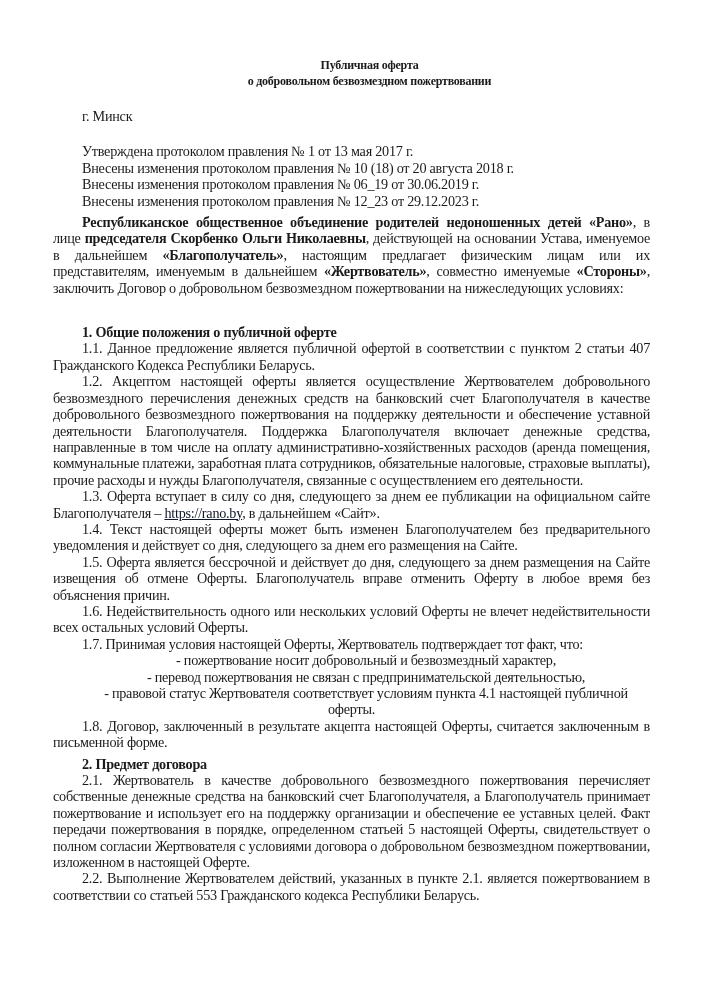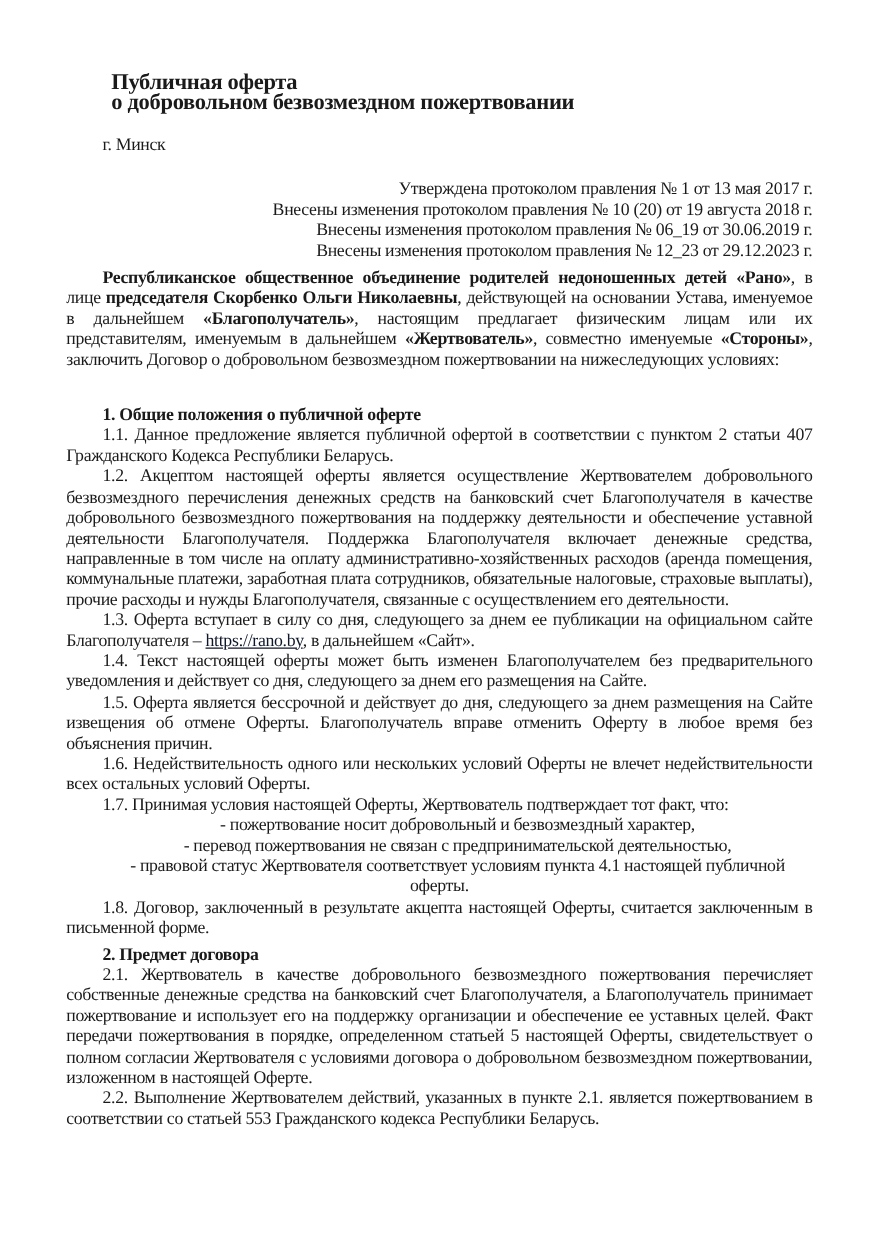--- a/index.html
+++ b/index.html
@@ -7,26 +7,26 @@
     width: 707px; height: 1000px; overflow: hidden; position: relative;
     font-family: "Liberation Serif", "DejaVu Serif", serif;
     color: #1a1a1a;
   }
   .page {
     position: absolute; left: 53px; top: 57px; width: 597px;
     font-size: 14.2px; line-height: 16.4px;
     letter-spacing: -0.25px;
   }
   .title {
-    text-align: left; font-weight: bold; font-size: 18px; line-height: 16px;
+    text-align: center; font-weight: bold; font-size: 12px; line-height: 16px;
     padding-left: 36px;
   }
   .city { margin-top: 19px; padding-left: 29px; }
   .protocols { margin-top: 19px; padding-left: 29px; }
-  .protocols div { white-space: nowrap; text-align: right; }
+  .protocols div { white-space: nowrap; }
   .preamble { margin-top: 5px; text-align: justify; text-indent: 29px; }
   .section-heading { font-weight: bold; padding-left: 29px; margin-top: 28px; }
   .section-heading.s2 { margin-top: 5px; }
   .para { text-align: justify; text-indent: 29px; }
   .bullet { text-indent: 29px; text-align: center; }
   b { font-weight: bold; }
   a.link { color: #0f172a; text-decoration: underline; }
 </style>
 </head>
 <body>
@@ -35,21 +35,21 @@
 
   <div class="title">
     <div>Публичная оферта</div>
     <div>о добровольном безвозмездном пожертвовании</div>
   </div>
 
   <div class="city">г. Минск</div>
 
   <div class="protocols">
     <div>Утверждена протоколом правления № 1 от 13 мая 2017 г.</div>
-    <div>Внесены изменения протоколом правления № 10 (20) от 19 августа 2018 г.</div>
+    <div>Внесены изменения протоколом правления № 10 (18) от 20 августа 2018 г.</div>
     <div>Внесены изменения протоколом правления № 06_19 от 30.06.2019 г.</div>
     <div>Внесены изменения протоколом правления № 12_23 от 29.12.2023 г.</div>
   </div>
 
   <div class="preamble"><b>Республиканское общественное объединение родителей недоношенных детей «Рано»</b><span>, в лице </span><b>председателя Скорбенко Ольги Николаевны</b><span>, действующей на основании Устава, именуемое в дальнейшем </span><b>«Благополучатель»</b><span>, настоящим предлагает физическим лицам или их представителям, именуемым в дальнейшем </span><b>«Жертвователь»</b><span>, совместно именуемые </span><b>«Стороны»</b><span>, заключить Договор о добровольном безвозмездном пожертвовании на нижеследующих условиях:</span></div>
 
   <div class="section-heading">1. Общие положения о публичной оферте</div>
   <div class="para">1.1. Данное предложение является публичной офертой в соответствии с пунктом 2 статьи 407 Гражданского Кодекса Республики Беларусь.</div>
   <div class="para">1.2. Акцептом настоящей оферты является осуществление Жертвователем добровольного безвозмездного перечисления денежных средств на банковский счет Благополучателя в качестве добровольного безвозмездного пожертвования на поддержку деятельности и обеспечение уставной деятельности Благополучателя. Поддержка Благополучателя включает денежные средства, направленные в том числе на оплату административно-хозяйственных расходов (аренда помещения, коммунальные платежи, заработная плата сотрудников, обязательные налоговые, страховые выплаты), прочие расходы и нужды Благополучателя, связанные с осуществлением его деятельности.</div>
   <div class="para"><span>1.3. Оферта вступает в силу со дня, следующего за днем ее публикации на официальном сайте Благополучателя – </span><a class="link">https://rano.by</a><span>, в дальнейшем «Сайт».</span></div>

